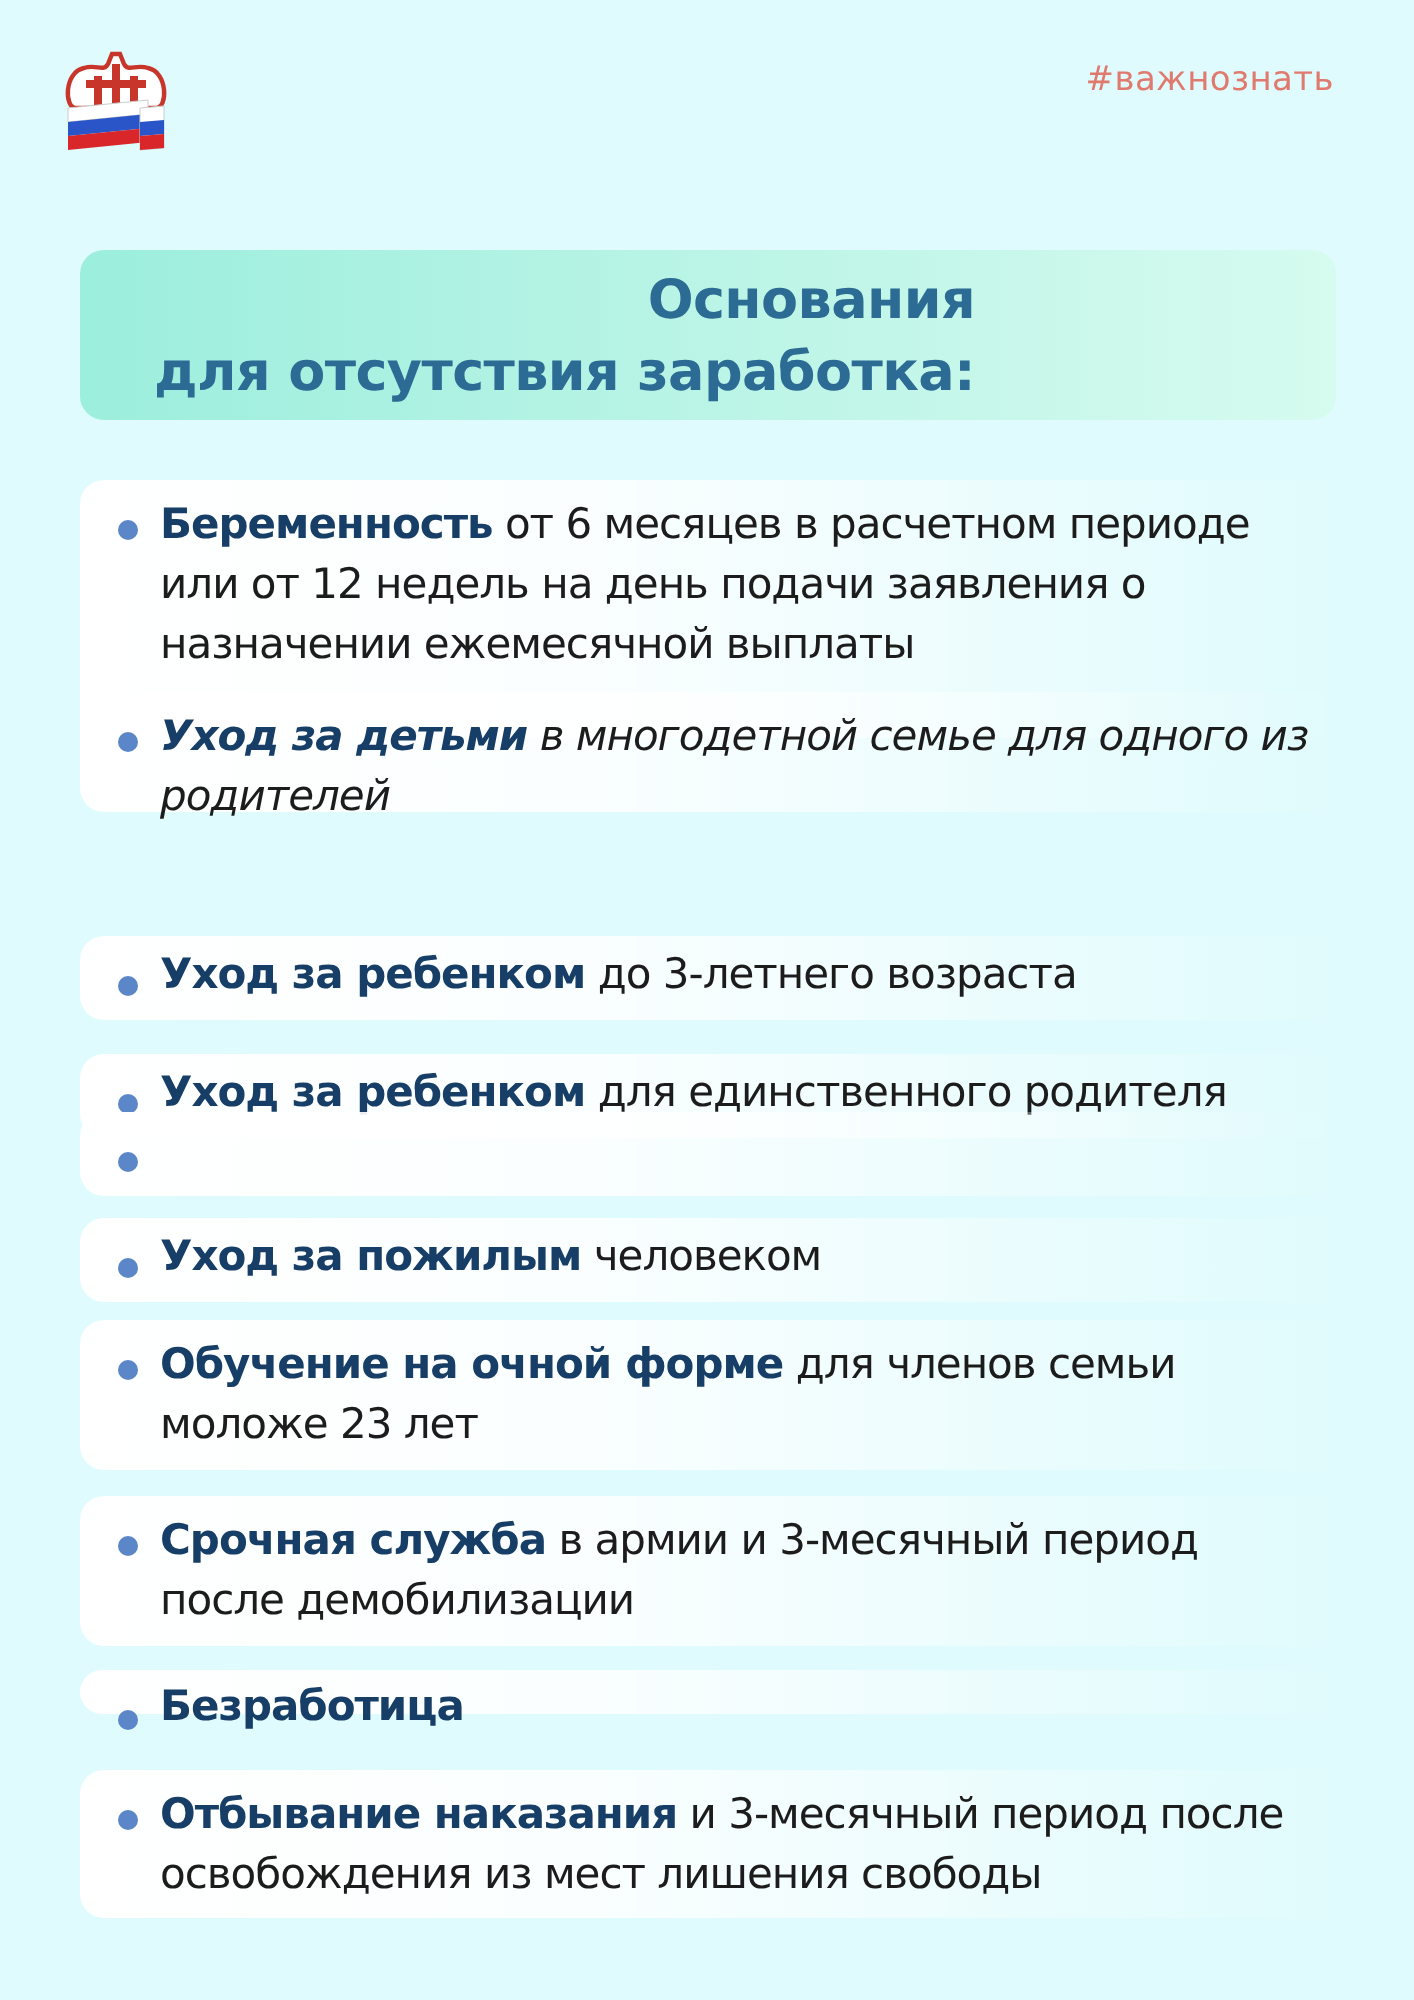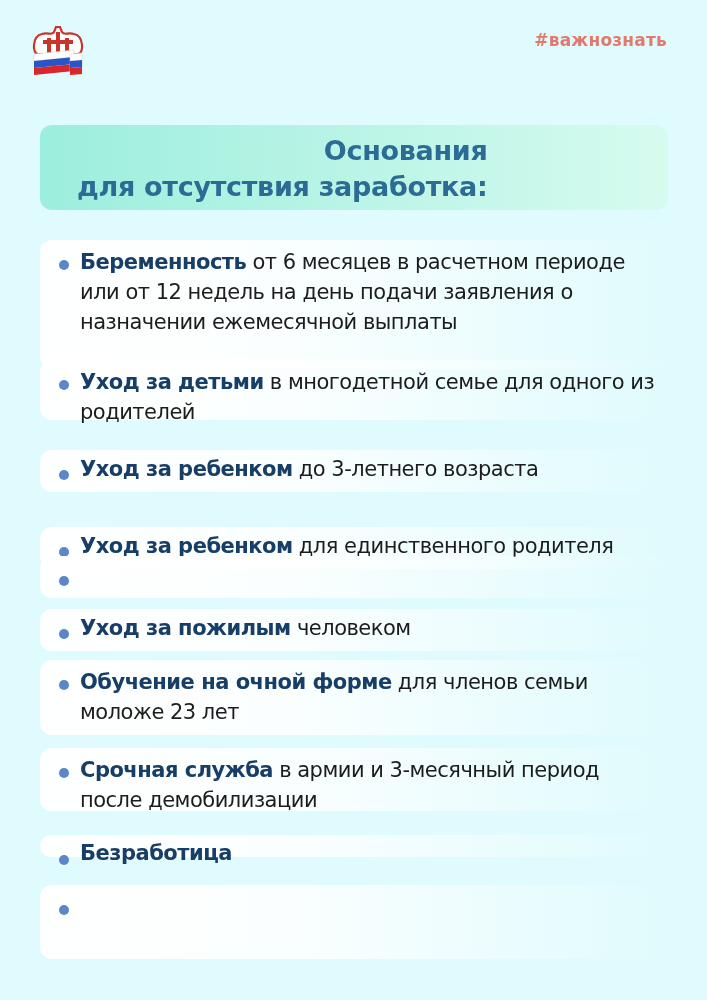--- a/index.html
+++ b/index.html
@@ -5,21 +5,21 @@
   html, body { margin: 0; padding: 0; }
   body {
     width: 707px; height: 1000px; overflow: hidden;
     background: #e0fbfd;
     font-family: "DejaVu Sans", "Liberation Sans", sans-serif;
     position: relative;
   }
   .logo { position: absolute; left: 30px; top: 24px; width: 56px; height: 52px; }
   .hashtag {
     position: absolute; right: 40px; top: 30px;
-    color: #e07a6e; font-weight: bold; font-size: 17px; letter-spacing: 0.2px;
+    color: #e07a6e; font-weight: normal; font-size: 17px; letter-spacing: 0.2px;
   }
   .title-box {
     position: absolute; left: 40px; top: 125px; width: 628px; height: 85px;
     border-radius: 12px;
     background: linear-gradient(90deg, #9ceedd 0%, #bdf5e7 55%, #d6fbef 100%);
     text-align: right;
   }
   .title-box .t {
     position: absolute; left: 37px; top: 8px;
     color: #2c6b94; font-weight: bold; font-size: 27px; line-height: 36px;
@@ -65,26 +65,26 @@
     <div>Основания</div>
     <div>для отсутствия заработка:</div>
   </div>
 </div>
 
 <div class="card" style="top:240px;height:129px;">
   <span class="bullet"></span>
   <div class="txt"><b>Беременность</b><span> от 6 месяцев в расчетном периоде или от 12 недель на день подачи заявления о назначении ежемесячной выплаты</span></div>
 </div>
 
-<div class="card" style="top:360px;height:60px;">
+<div class="card" style="top:346px;height:60px;font-style:italic;">
   <span class="bullet"></span>
   <div class="txt"><b>Уход за детьми</b><span> в многодетной семье для одного из родителей</span></div>
 </div>
 
-<div class="card" style="top:450px;height:42px;">
+<div class="card" style="top:468px;height:42px;">
   <span class="bullet"></span>
   <div class="txt" style="top:4px;"><b>Уход за ребенком</b><span> до 3-летнего возраста</span></div>
 </div>
 
 <div class="card" style="top:503px;height:42px;margin-top:24px;">
   <span class="bullet"></span>
   <div class="txt" style="top:4px;"><b>Уход за ребенком</b><span> для единственного родителя</span></div>
 </div>
 
 <div class="card" style="top:556px;height:42px;">
@@ -94,25 +94,26 @@
 <div class="card" style="top:609px;height:42px;">
   <span class="bullet"></span>
   <div class="txt" style="top:4px;"><b>Уход за пожилым</b><span> человеком</span></div>
 </div>
 
 <div class="card" style="top:660px;height:75px;">
   <span class="bullet"></span>
   <div class="txt"><b>Обучение на очной форме</b><span> для членов семьи моложе 23 лет</span></div>
 </div>
 
-<div class="card" style="top:748px;height:63px;">
+<div class="card" style="top:748px;height:75px;">
   <span class="bullet"></span>
   <div class="txt"><b>Срочная служба</b><span> в армии и 3-месячный период после демобилизации</span></div>
 </div>
 
 <div class="card" style="top:835px;height:22px;">
   <span class="bullet"></span>
   <div class="txt" style="top:3px;"><b>Безработица</b><span></span></div>
 </div>
 
 <div class="card" style="top:885px;height:74px;">
   <span class="bullet"></span>
+  <div class="txt"><b>Отбывание наказания</b><span> и 3-месячный период после освобождения из мест лишения свободы</span></div>
 </div>
 
 </body></html>

